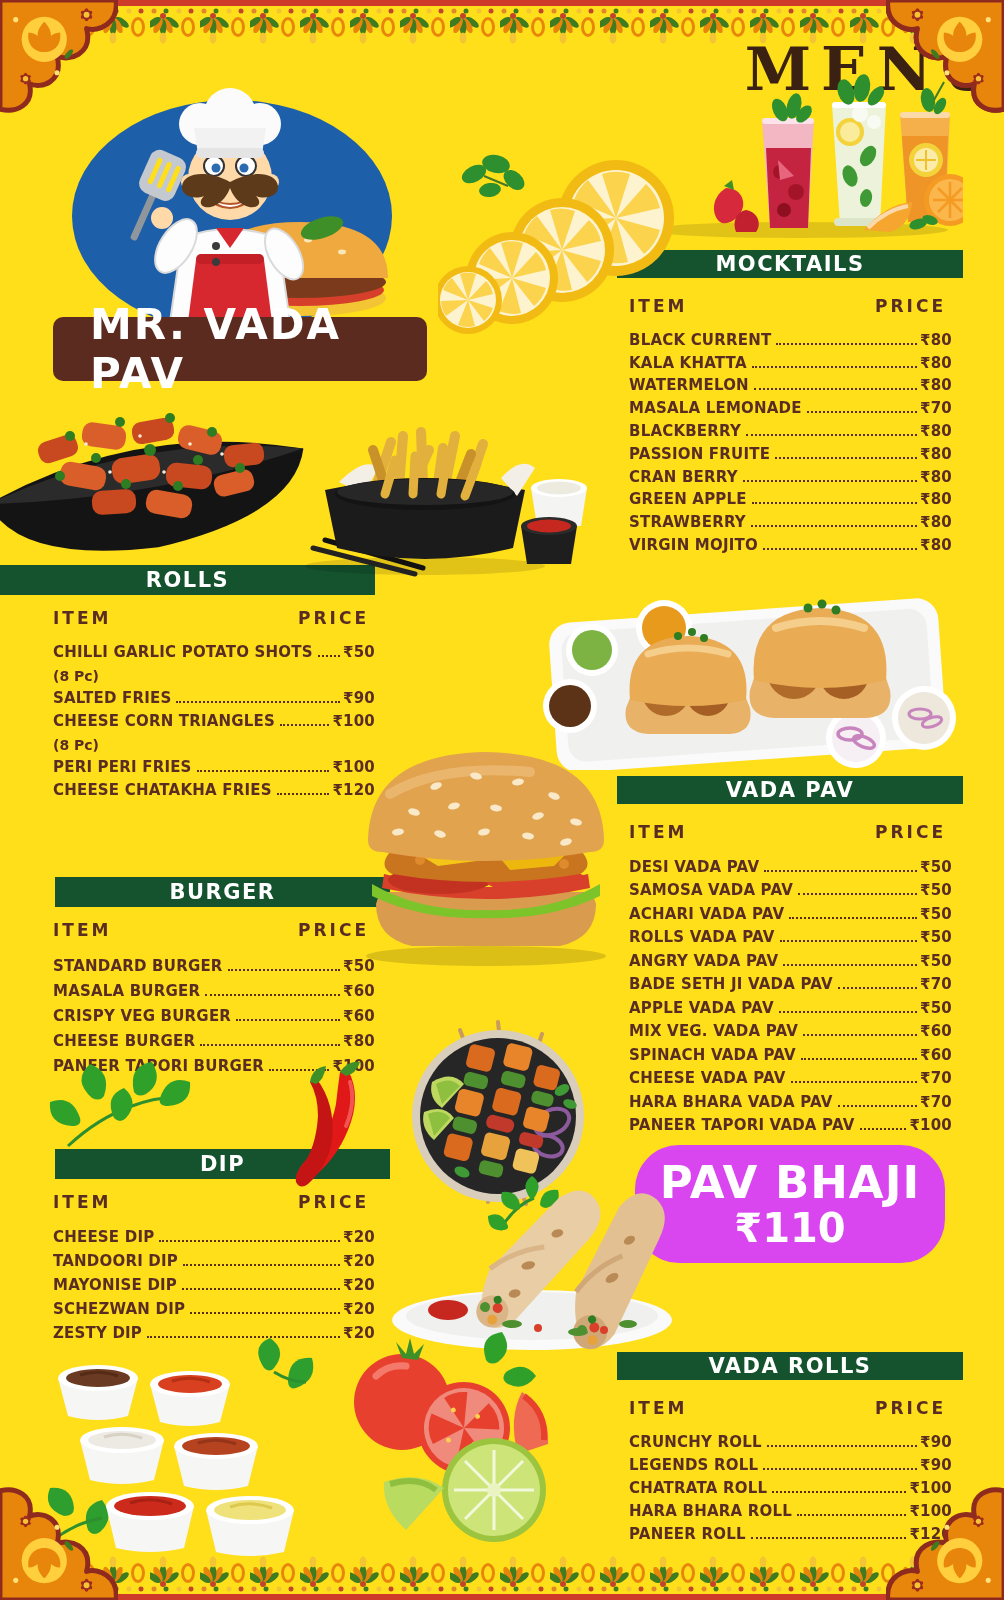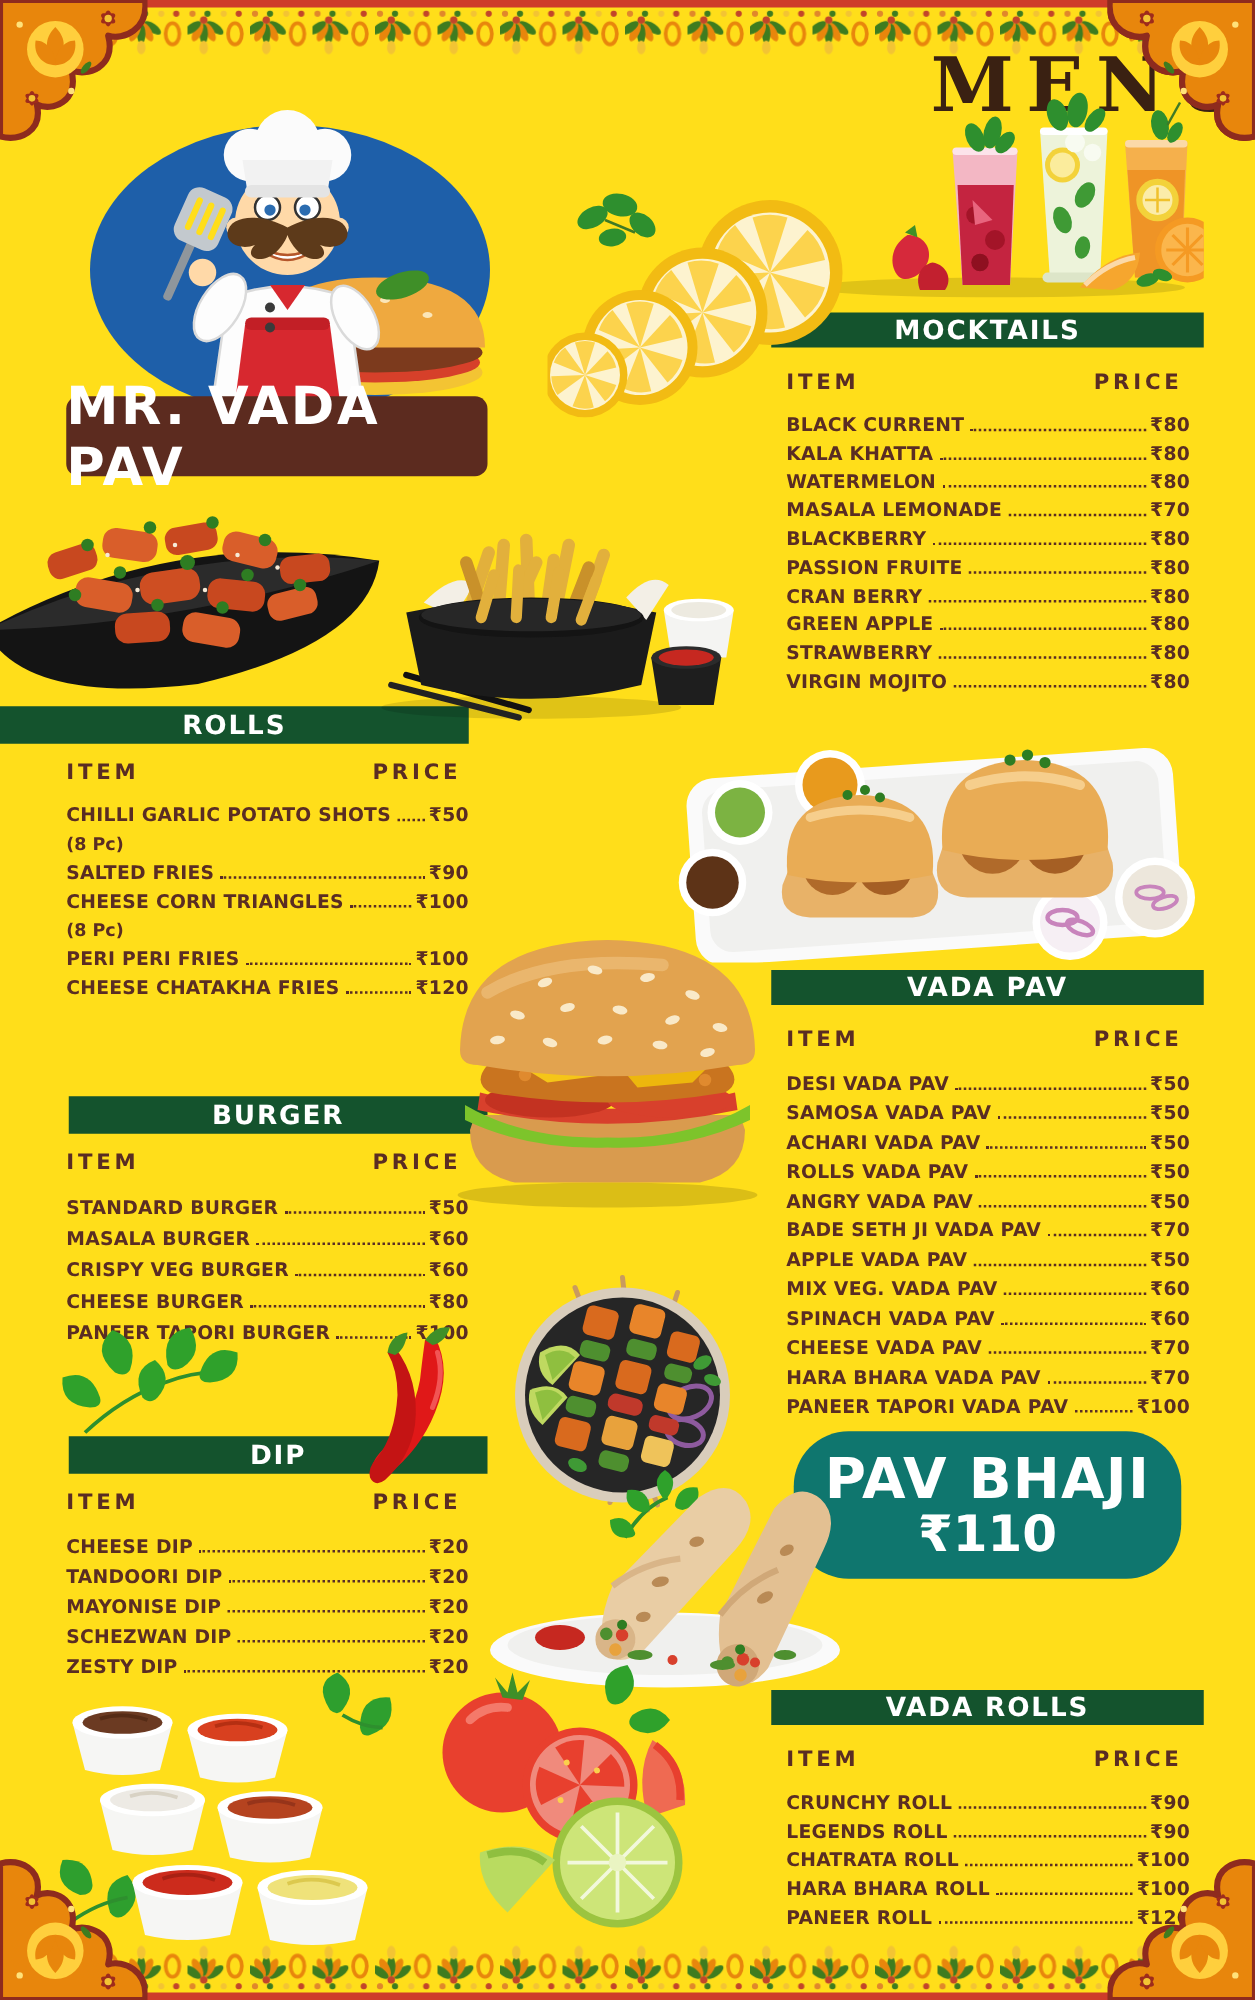--- a/index.html
+++ b/index.html
@@ -18,23 +18,23 @@
   .row .dots{flex:1;border-bottom:2px dotted #5A2D23;margin:0 3px 4px 5px;min-width:12px;}
   .row .pr{white-space:nowrap;}
   .note{height:var(--rh,23px);display:flex;align-items:flex-end;font-size:14px;}
   
   .menu-title{position:absolute;left:0;top:34px;width:100%;text-align:right;z-index:2;
       font-family:"DejaVu Serif",serif;font-weight:bold;font-size:60px;letter-spacing:10px;color:#3A2112;}
   .logo-oval{position:absolute;left:72px;top:100px;width:320px;height:232px;border-radius:50%;
       background:#1E5FA9;z-index:1;}
   .brand-banner{position:absolute;left:53px;top:317px;width:337px;height:64px;background:#5C2B1F;
       border-radius:10px;display:flex;align-items:center;justify-content:center;z-index:5;
-      color:#fff;font-weight:bold;font-size:42px;letter-spacing:2px;}
+      color:#fff;font-weight:bold;font-size:42px;letter-spacing:2px;padding-left:37px;}
   
-  .pav-banner{position:absolute;left:635px;top:1145px;width:310px;height:118px;background:#0f766e;
+  .pav-banner{position:absolute;left:635px;top:1145px;width:310px;height:118px;background:#d946ef;
       border-radius:44px;display:flex;flex-direction:column;align-items:center;justify-content:center;
       z-index:3;color:#fff;font-weight:bold;}
   .pav-banner .l1{font-size:45px;letter-spacing:1px;line-height:1.05;}
   .pav-banner .l2{font-size:40px;line-height:1.05;}
   
   .garland{position:absolute;left:0;width:1004px;height:46px;z-index:6;}
   .garland.top{top:0;}
   .garland.bottom{bottom:0;transform:scaleY(-1);}
   .corner{position:absolute;width:118px;height:118px;z-index:7;}
   .corner.tl{left:0;top:0;}

